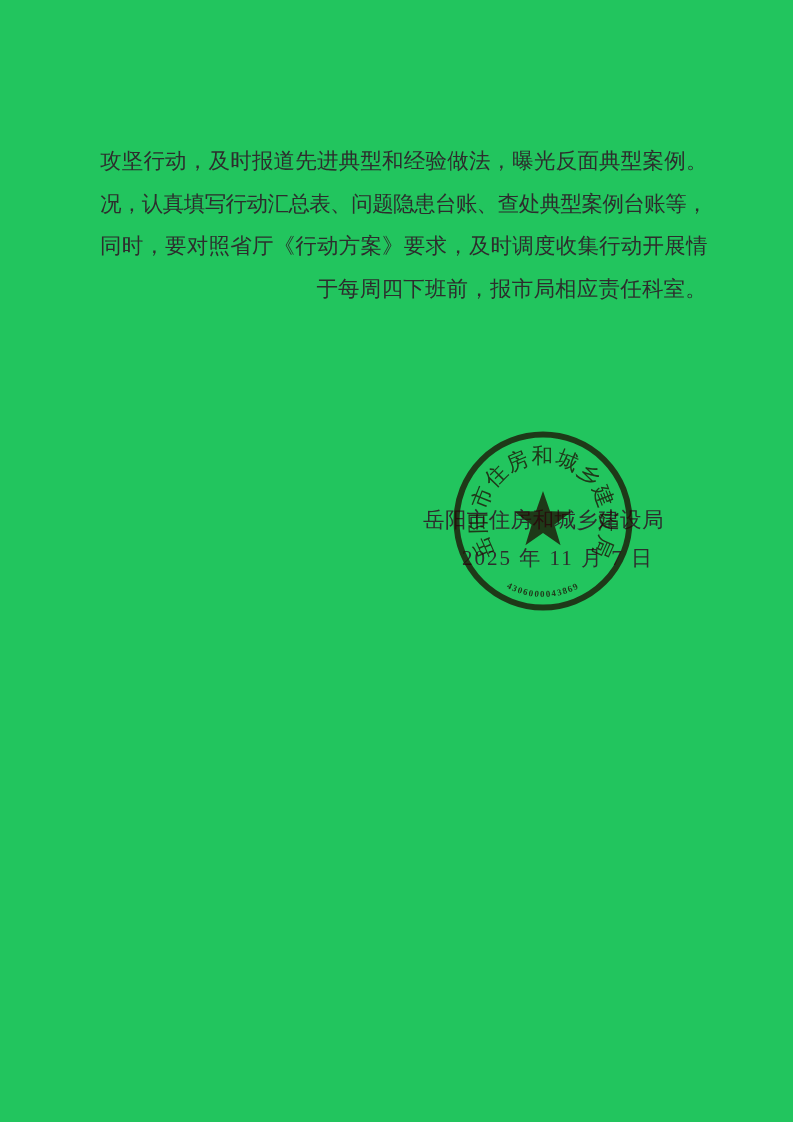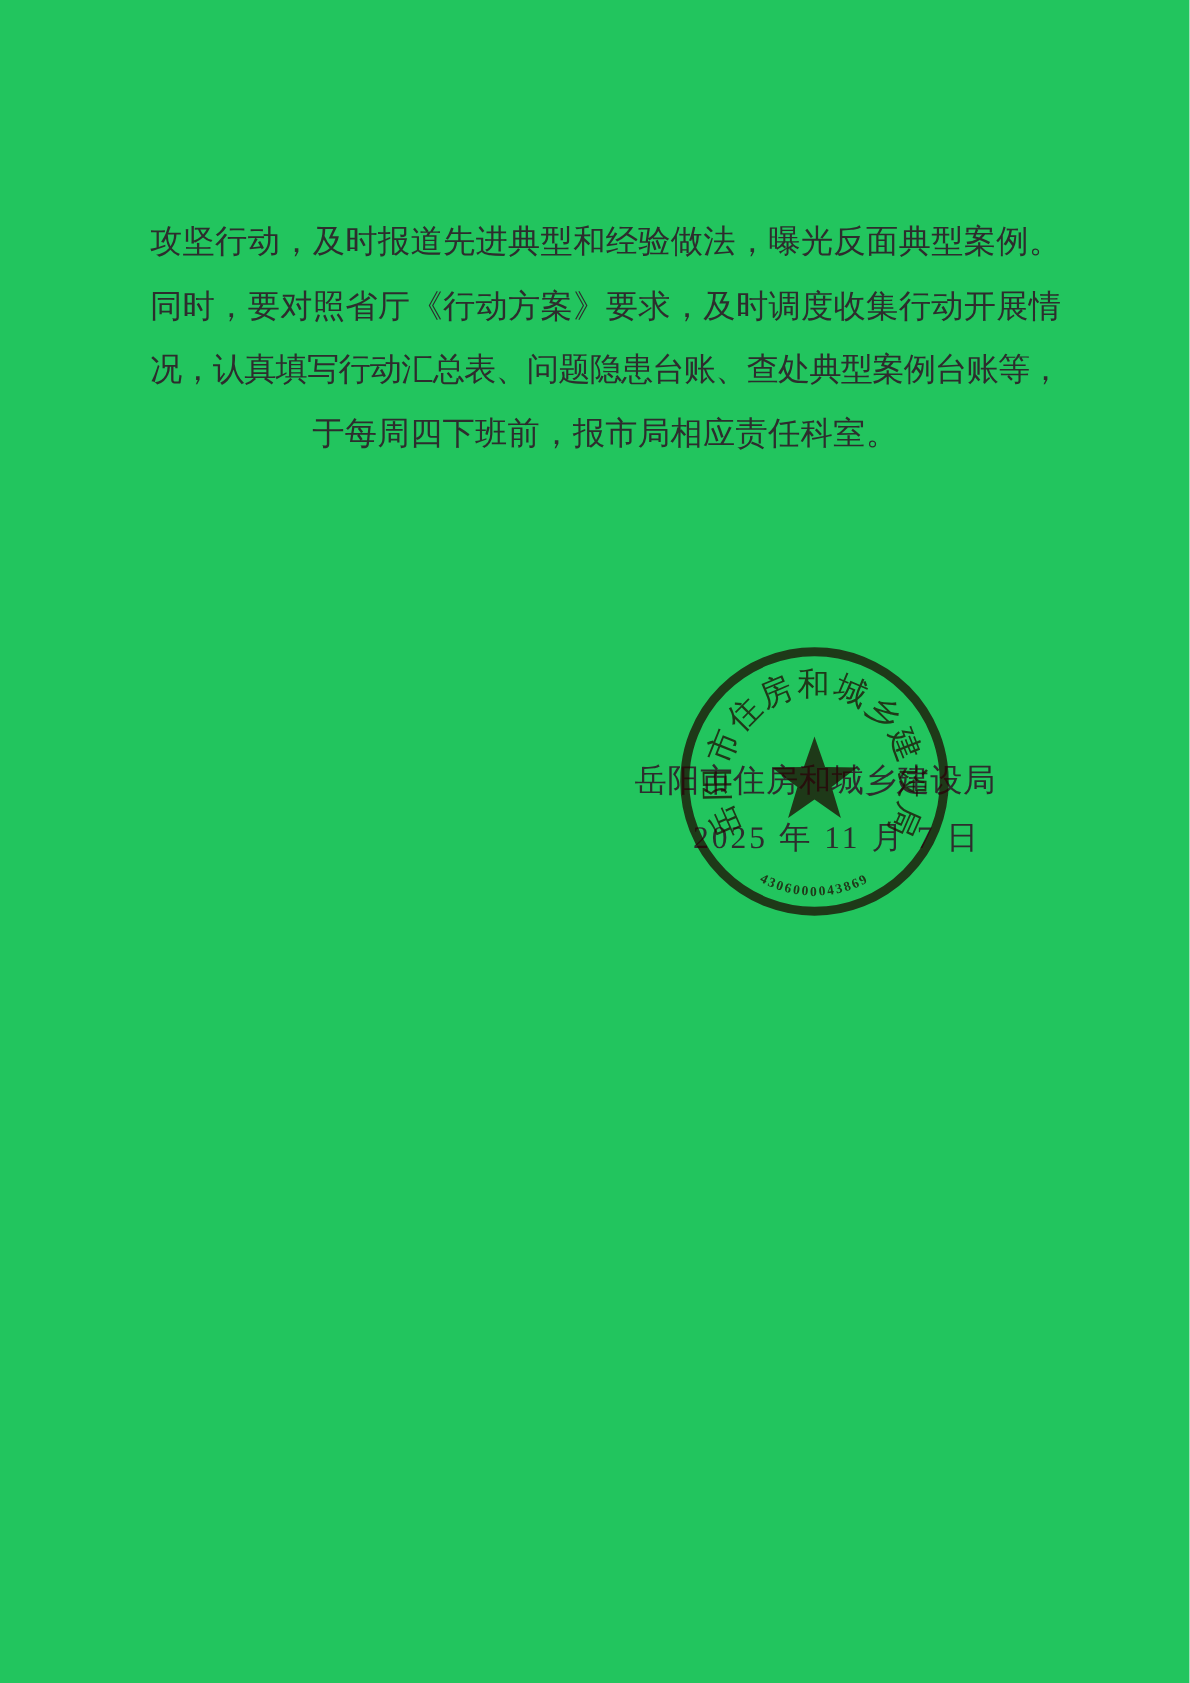--- a/index.html
+++ b/index.html
@@ -21,21 +21,21 @@
     font-size: 21.5px;
     line-height: 42.5px;
     letter-spacing: 0.2px;
   }
   .jline {
     text-align: justify;
     text-align-last: justify;
     white-space: nowrap;
   }
   .jline.tight { letter-spacing: -0.7px; }
-  .lastline { text-align: center; white-space: nowrap; }
+  .lastline { text-align: right; white-space: nowrap; }
   .attachment {
     position: absolute;
     left: 100px;
     top: 340px;
     width: 640px;
     font-size: 22px;
     line-height: 42px;
     text-indent: 33px;
     letter-spacing: 0.4px;
     white-space: nowrap;
@@ -71,22 +71,22 @@
     font-family: "Liberation Serif", "DejaVu Serif", serif;
   }
 </style>
 </head>
 <body>
 
 <div class="page">
 
   <div class="body-text">
     <div class="jline">攻坚行动，及时报道先进典型和经验做法，曝光反面典型案例。</div>
+    <div class="jline tight">况，认真填写行动汇总表、问题隐患台账、查处典型案例台账等，</div>
     <div class="jline">同时，要对照省厅《行动方案》要求，及时调度收集行动开展情</div>
-    <div class="jline tight">况，认真填写行动汇总表、问题隐患台账、查处典型案例台账等，</div>
     <div class="lastline">于每周四下班前，报市局相应责任科室。</div>
   </div>
 
 
   <div class="sig-org">岳阳市住房和城乡建设局</div>
   <div class="sig-date">2025 年 11 月 7 日</div>
 
   <svg class="seal" viewBox="0 0 180 180" aria-hidden="true">
     <defs>
       <path id="sealArc" d="M 42.5 123.3 A 58 58 0 1 1 137.5 123.3" fill="none"></path>

